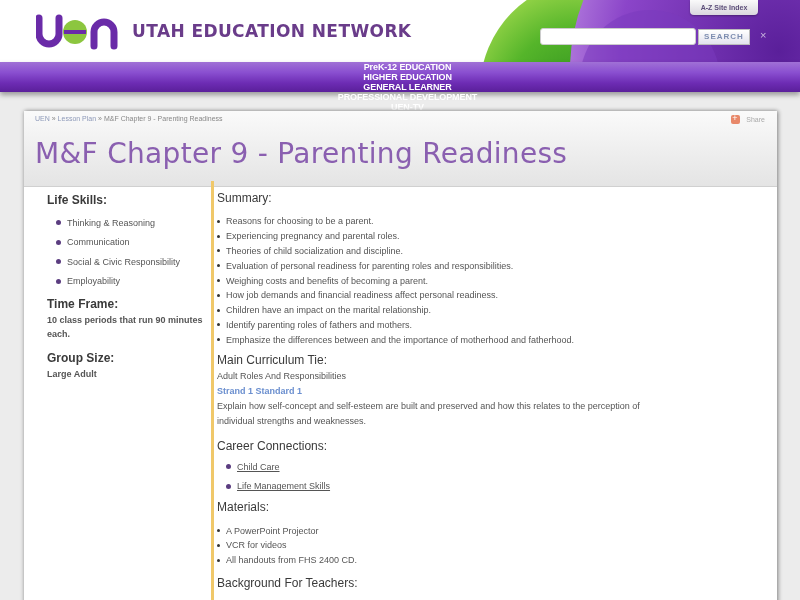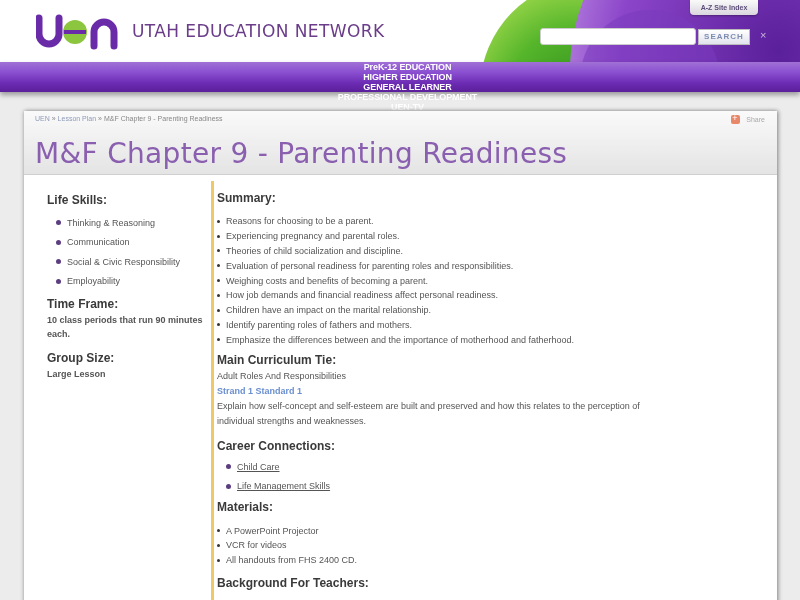--- a/index.html
+++ b/index.html
@@ -20,21 +20,21 @@
       position: absolute; left: 470px; top: -80px; width: 420px; height: 320px;
     }
     .logo {
       position: absolute; left: 36px; top: 8px; height: 44px;
       display: flex; align-items: center;
     }
     .logo-svg { width: 84px; height: 40px; }
     .site-title {
       position: absolute; left: 132px; top: 21px;
       font-size: 17px; letter-spacing: 0.4px; color: #6a3c8a;
-      font-family: "DejaVu Sans", sans-serif; font-weight: normal;
+      font-family: "DejaVu Sans", sans-serif; font-weight: bold;
     }
     .az-index {
       position: absolute; left: 690px; top: 0px; width: 68px; height: 15px;
       background: linear-gradient(#fafafa, #d9d6de);
       border-radius: 0 0 4px 4px;
       font-size: 7px; font-weight: bold; color: #5b4d78;
       text-align: center; line-height: 15px;
       box-shadow: 0 1px 2px rgba(0,0,0,0.3);
     }
     .search-input {
@@ -63,21 +63,21 @@
       font-size: 9px; font-weight: bold; color: #fff; margin-right: 11px;
       white-space: nowrap; letter-spacing: -0.1px;
     }
     
     .card {
       position: absolute; left: 24px; top: 111px; width: 753px; height: 500px;
       background: #fff;
       box-shadow: 0 0 4px rgba(0,0,0,0.35), 2px 0 4px rgba(0,0,0,0.2);
     }
     .card-head {
-      height: 64px;
+      height: 76px;
       background: linear-gradient(#fafafa, #e4e4e4);
       border-bottom: 1px solid #d0d0d0;
       position: relative;
     }
     .breadcrumb {
       position: absolute; left: 11px; top: 4px; font-size: 7px; color: #888;
     }
     .breadcrumb .bc-link { color: #8e9ab9; }
     .share {
       position: absolute; right: 12px; top: 4px; font-size: 7px; color: #aaa;
@@ -115,21 +115,21 @@
     
     .vdivider {
       position: absolute; left: 187px; top: 70px; width: 3px; height: 440px;
       background: #f0c86a;
     }
     
     .main-col {
       position: absolute; left: 193px; top: 80px; width: 500px;
     }
     .main-heading {
-      font-size: 12px; font-weight: bold; color: #3a3a3a; margin-bottom: 9px;
+      font-size: 12px; font-weight: normal; color: #3a3a3a; margin-bottom: 9px;
     }
     .main-list { list-style: none; margin-bottom: 6px; }
     .main-list li {
       font-size: 9px; color: #555; height: 14.8px; display: flex; align-items: center;
     }
     .sq-dot {
       display: inline-block; width: 3px; height: 3px; background: #333;
       border-radius: 50%; margin-right: 6px;
     }
     .main-text { font-size: 9px; color: #555; line-height: 15px; }
@@ -218,21 +218,21 @@
           <span>Social &amp; Civic Responsibility</span>
         </li>
       <li>
           <span class="bullet-dot"></span>
           <span>Employability</span>
         </li>
     </ul>
     <div class="side-heading tf">Time Frame:</div>
     <div class="side-text">10 class periods that run 90 minutes each.</div>
     <div class="side-heading tf">Group Size:</div>
-    <div class="side-text">Large Lesson</div>
+    <div class="side-text">Large Adult</div>
   </div>
 
   <div class="vdivider"></div>
 
   <div class="main-col">
     <div class="main-heading">Summary:</div>
     <ul class="main-list">
       <li>
           <span class="sq-dot"></span>
           <span>Reasons for choosing to be a parent.</span>

